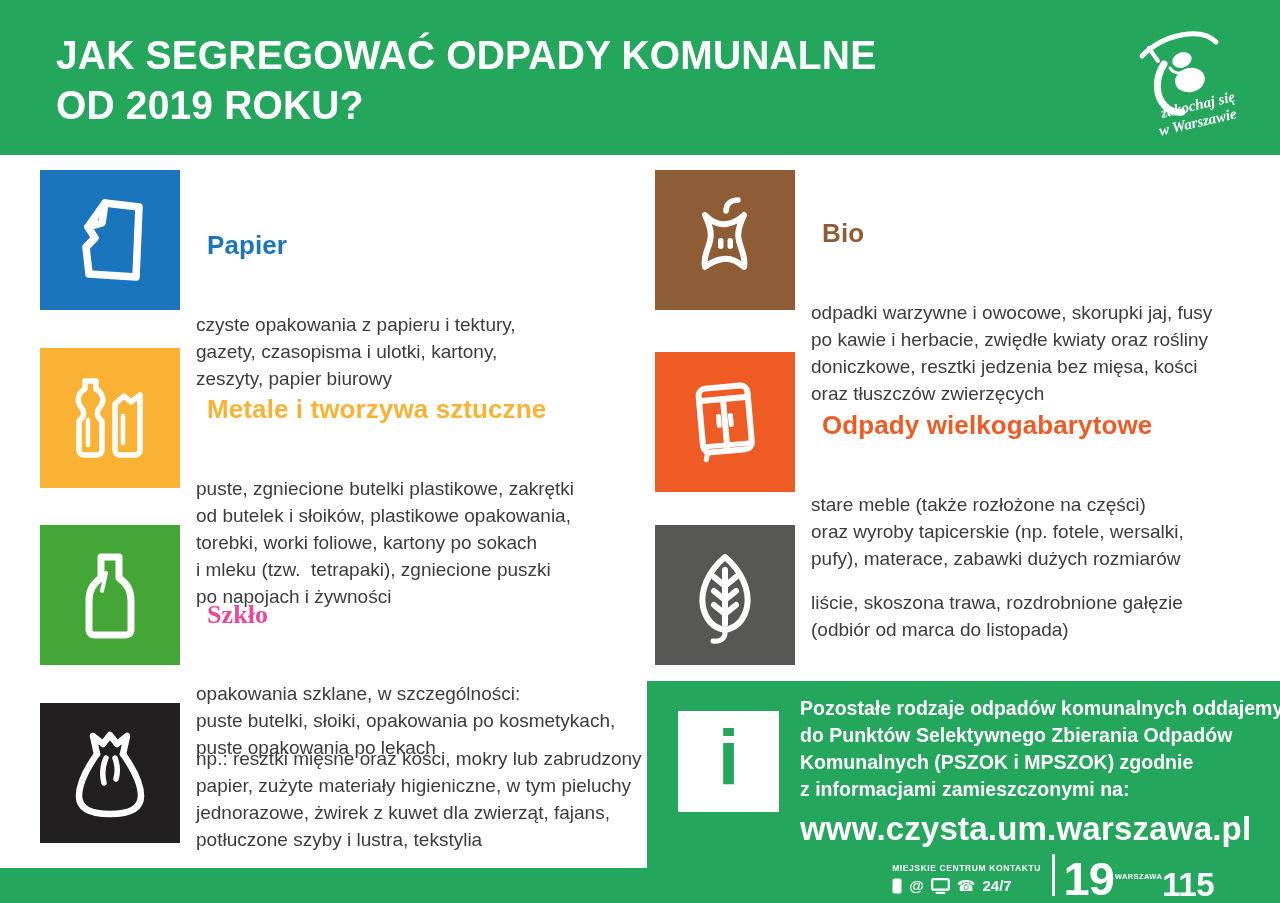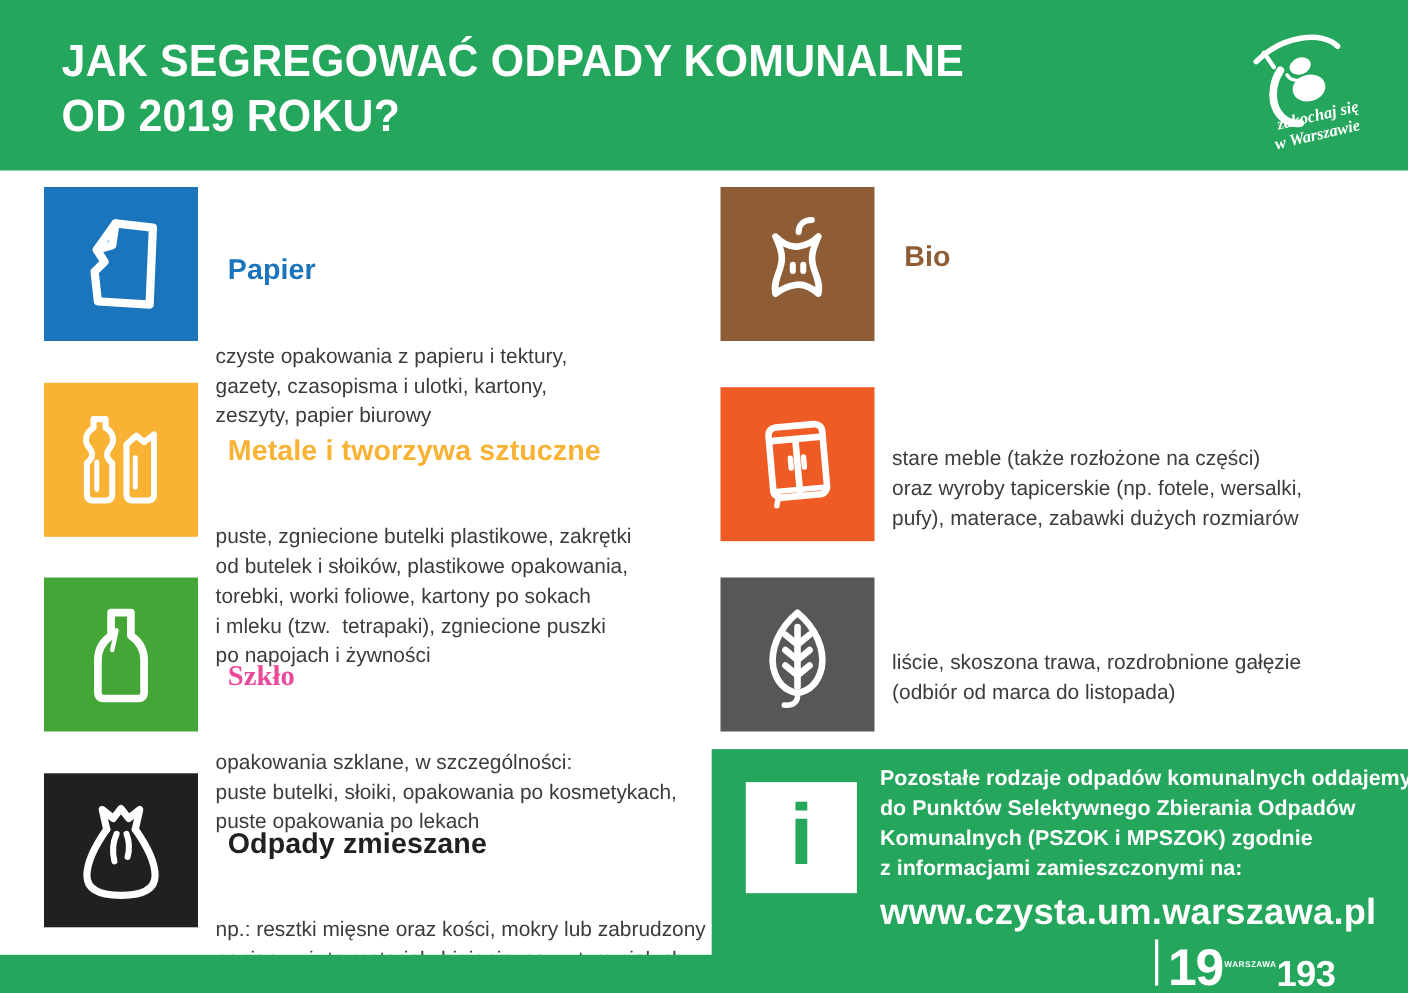--- a/index.html
+++ b/index.html
@@ -136,59 +136,63 @@
       <svg width="100" height="100" viewBox="0 0 100 100">
         <g stroke="#fff" fill="none" stroke-width="6.5" stroke-linejoin="round" stroke-linecap="round">
           <path d="M37 31 L33 13 l10 8 l7 -9 l7 9 l10 -8 l-4 18"></path>
           <path d="M37 31 C25 48 19 62 19 73 C19 87 33 91 50 91 C67 91 81 87 81 73 C81 62 75 48 63 31"></path>
           <path d="M46 35 c-4 9 -4 17 -2 25" stroke-width="5.5"></path>
           <path d="M55 35 c3 8 3 14 1 21" stroke-width="5.5"></path>
         </g>
       </svg>
     </div>
     <div class="txt off2">
-      <h2 style="color: rgb(34, 31, 32);">Odpady zmieszane</h2>
       <p>np.: resztki mięsne oraz kości, mokry lub zabrudzony
 papier, zużyte materiały higieniczne, w tym pieluchy
 jednorazowe, żwirek z kuwet dla zwierząt, fajans,
 potłuczone szyby i lustra, tekstylia</p>
     </div>
   </section>
 
   <section class="row" style="left:655px;top:170px;">
     <div class="sq" style="background: rgb(142, 92, 53);">
       <svg width="100" height="100" viewBox="0 0 100 100">
         <g stroke="#fff" fill="none" stroke-width="6" stroke-linejoin="round" stroke-linecap="round">
           <path d="M30 25 c8 8 15 10 21 9 c7 -1 13 -4 18 -9 c-5 11 -7 18 -5 26 c2 9 7 15 5 26 c-8 -7 -15 -9 -21 -8 c-7 1 -13 4 -18 8 c-2 -11 3 -17 5 -26 c2 -8 0 -15 -5 -26 z"></path>
           <path d="M51 21 c0 -7 5 -11 12 -11" stroke-width="5.5"></path>
         </g>
         <rect x="43" y="48" width="5.5" height="11" rx="2.7" fill="#fff"></rect>
         <rect x="52.5" y="48" width="5.5" height="11" rx="2.7" fill="#fff"></rect>
       </svg>
     </div>
     <div class="txt off2">
       <h2 style="color: rgb(142, 92, 53);">Bio</h2>
+      <p>odpadki warzywne i owocowe, skorupki jaj, fusy
+po kawie i herbacie, zwiędłe kwiaty oraz rośliny
+doniczkowe, resztki jedzenia bez mięsa, kości
+oraz tłuszczów zwierzęcych</p>
     </div>
   </section>
 
   <section class="row" style="left:655px;top:352px;">
     <div class="sq" style="background: rgb(239, 91, 36);">
       <svg width="100" height="100" viewBox="0 0 100 100">
         <g transform="rotate(-5 50 50)" stroke="#fff" fill="none" stroke-width="6" stroke-linejoin="round" stroke-linecap="round">
           <rect x="26" y="15" width="49" height="64" rx="7"></rect>
           <path d="M28 27 h45"></path>
           <path d="M50 27 v52"></path>
           <path d="M44 44 v9" stroke-width="5"></path>
           <path d="M56 44 v9" stroke-width="5"></path>
           <path d="M26 73 h49" stroke-width="5"></path>
           <path d="M30 79 l-2 7" stroke-width="5"></path>
         </g>
       </svg>
     </div>
     <div class="txt off12">
+      <h2 style="color: rgb(239, 91, 36);">Odpady wielkogabarytowe</h2>
       <p>stare meble (także rozłożone na części)
 oraz wyroby tapicerskie (np. fotele, wersalki,
 pufy), materace, zabawki dużych rozmiarów</p>
     </div>
   </section>
 
   <section class="row" style="left:655px;top:525px;">
     <div class="sq" style="background: rgb(87, 87, 86);">
       <svg width="100" height="100" viewBox="0 0 100 100">
         <g stroke="#fff" fill="none" stroke-width="6" stroke-linejoin="round" stroke-linecap="round">
@@ -213,23 +217,38 @@
     </div>
     <p class="info-text">Pozostałe rodzaje odpadów komunalnych oddajemy
 do Punktów Selektywnego Zbierania Odpadów
 Komunalnych (PSZOK i MPSZOK) zgodnie
 z informacjami zamieszczonymi na:</p>
     <div class="info-url">www.czysta.um.warszawa.pl</div>
   </aside>
 
   <footer class="footer-band"></footer>
   <div class="footer-cluster">
+    <div class="mcc">
+      <div class="mcc-label">MIEJSKIE CENTRUM KONTAKTU</div>
+      <div class="mcc-icons">
+        <svg width="10" height="16" viewBox="0 0 10 16">
+          <rect x="0.5" y="0.5" width="9" height="15" rx="2" fill="#fff"></rect>
+        </svg>
+        <span class="glyph-icon" style="font-weight:700;">@</span>
+        <svg width="19" height="16" viewBox="0 0 19 16">
+          <rect x="1.2" y="1.2" width="16.6" height="10.5" rx="1.5" fill="none" stroke="#fff" stroke-width="2.2"></rect>
+          <path d="M5.5 14.8 h8" stroke="#fff" stroke-width="2.2" stroke-linecap="round"></path>
+        </svg>
+        <span class="glyph-icon">☎</span>
+        <span class="hours">24/7</span>
+      </div>
+    </div>
     <div class="divider"></div>
     <div class="number">
       <span class="n19">19</span>
       <span class="ncol">
         <span class="city">WARSZAWA</span>
-        <span class="n115">193</span>
+        <span class="n115">115</span>
       </span>
     </div>
   </div>
 
 </div>
 
 </body></html>

